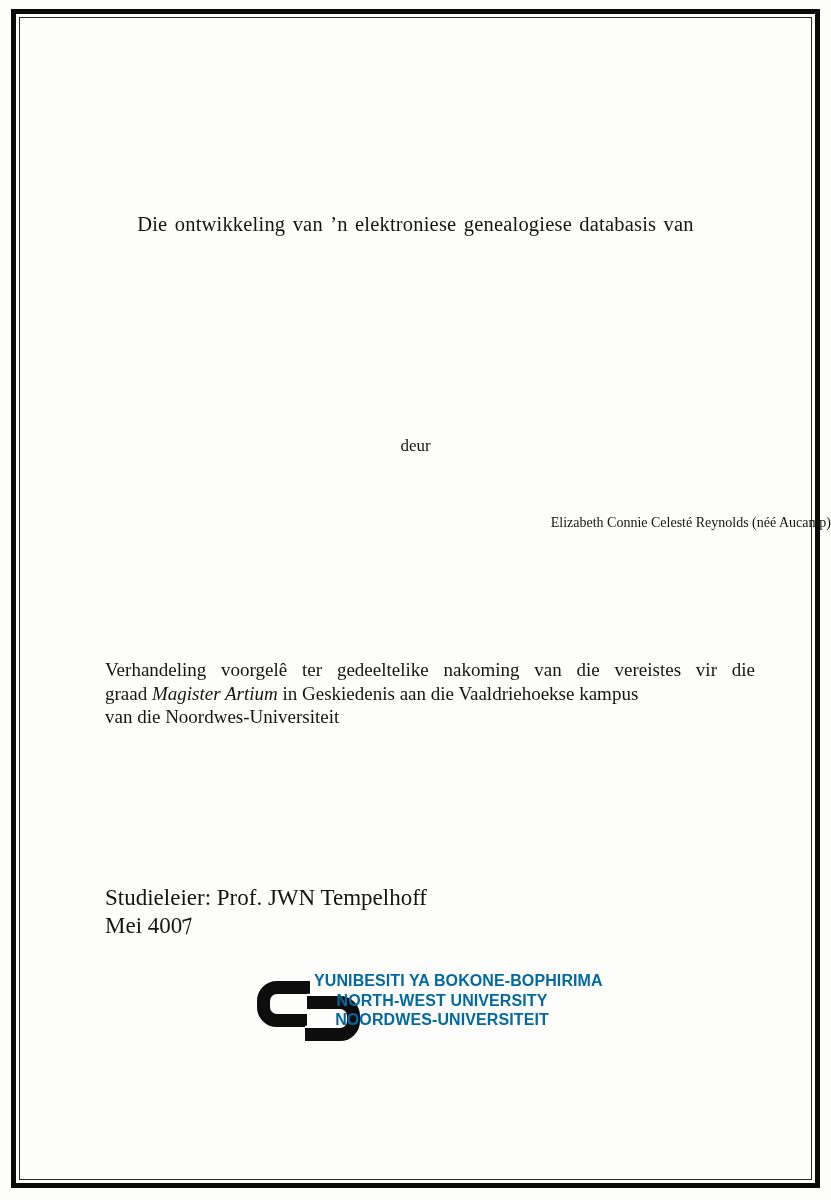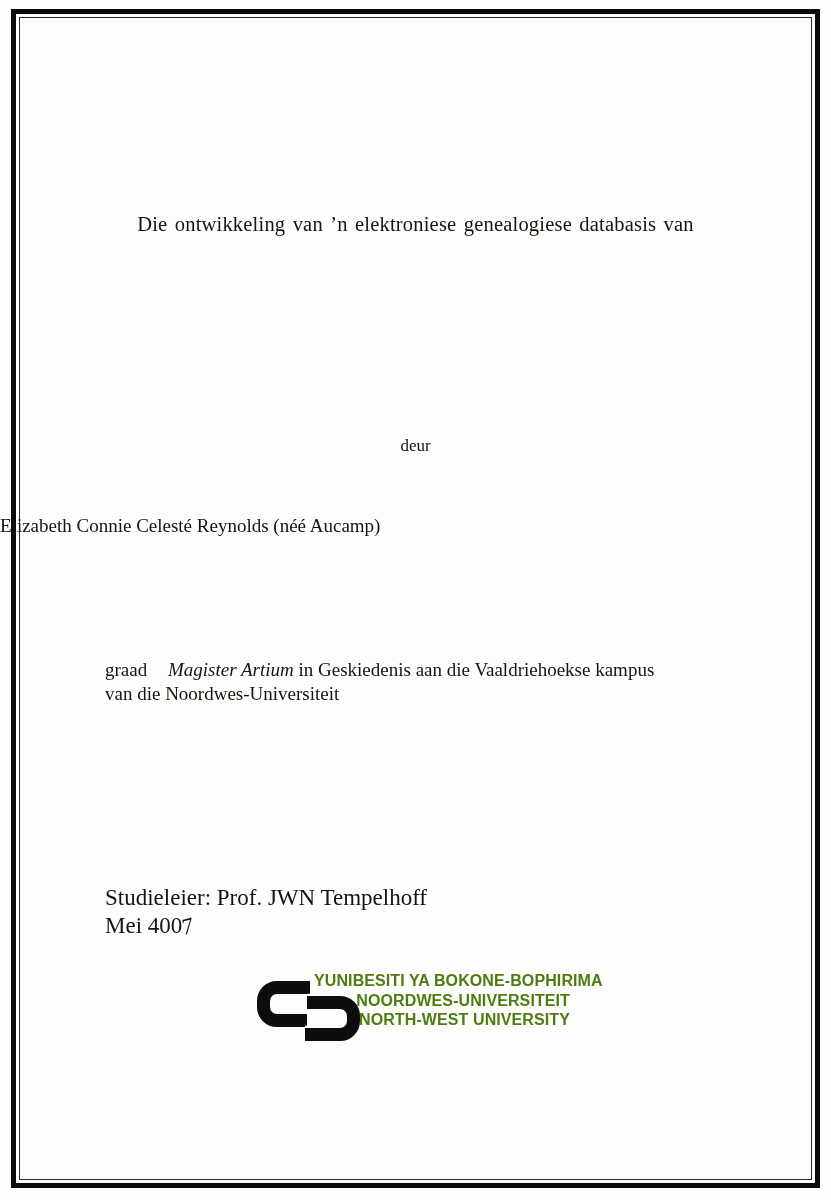--- a/index.html
+++ b/index.html
@@ -35,82 +35,83 @@
   }
   .byline {
     position: absolute;
     top: 436px; left: 0; right: 0;
     text-align: center;
     font-size: 17px;
   }
   .author {
     position: absolute;
     top: 515px; left: 0; right: 0;
-    text-align: left;
-    font-size: 19px;
+    text-align: right;
+    font-size: 14px;
   }
   .statement {
     position: absolute;
     top: 658px; left: 105px;
     width: 650px;
     font-size: 19px;
     line-height: 23.5px;
   }
   .st-line1 {
     text-align: justify;
     text-align-last: justify;
   }
-  .statement em { font-style: italic; margin-left: 16px; }
+  .statement em { font-style: italic; }
   .supervisor {
     position: absolute;
     top: 884px; left: 105px;
     font-size: 23px;
     line-height: 28px;
   }
   .seven {
     display: inline-block;
     transform: rotate(-14deg) skewX(-6deg) translateY(1px);
     transform-origin: 50% 60%;
   }
   .logo-mark {
     position: absolute;
     left: 257px; top: 981px;
     width: 103px; height: 60px;
   }
   .logo-text {
     position: absolute;
     left: 314px; top: 971px;
     width: 256px;
-    text-align: right;
+    text-align: center;
     font-family: "Liberation Sans", sans-serif;
     font-size: 16px;
     font-weight: 700;
     line-height: 19.5px;
     letter-spacing: 0.1px;
     white-space: nowrap;
-    color: #4d7c0f;
+    color: #0369a1;
   }
 </style>
 </head>
 <body>
 
 <div class="page">
 
   <div class="frame-outer"></div>
   <div class="frame-inner"></div>
 
   <div class="title">
     <div>Die ontwikkeling van ’n elektroniese genealogiese databasis van</div>
   </div>
 
   <div class="byline">deur</div>
 
   <div class="author">Elizabeth Connie Celesté Reynolds (néé Aucamp)</div>
 
   <div class="statement">
+    <div class="st-line1">Verhandeling voorgelê ter gedeeltelike nakoming van die vereistes vir die</div>
     <div class="st-line2"><span>graad </span><em>Magister Artium</em><span> in Geskiedenis aan die Vaaldriehoekse kampus</span></div>
     <div class="st-line3">van die Noordwes-Universiteit</div>
   </div>
 
   <div class="supervisor">
     <div>Studieleier: Prof. JWN Tempelhoff</div>
     <div><span>Mei 400</span><span class="seven">7</span></div>
   </div>
 
   <div class="logo-mark">
@@ -119,17 +120,17 @@
       <path d="M53 6.5 H20 A13.5 13.5 0 0 0 6.5 20 V26 A13.5 13.5 0 0 0 20 39.5 H50" fill="none" stroke="#0d0d0d" stroke-width="13" stroke-linecap="butt"></path>
 
       <path d="M50 21.5 H83 A13.5 13.5 0 0 1 96.5 35 V40 A13.5 13.5 0 0 1 83 53.5 H48" fill="none" stroke="#fdfdfb" stroke-width="17.5" stroke-linecap="butt"></path>
 
       <path d="M50 21.5 H83 A13.5 13.5 0 0 1 96.5 35 V40 A13.5 13.5 0 0 1 83 53.5 H48" fill="none" stroke="#0d0d0d" stroke-width="13" stroke-linecap="butt"></path>
     </svg>
   </div>
 
   <div class="logo-text">
     <div>YUNIBESITI YA BOKONE-BOPHIRIMA</div>
+    <div>NORTH-WEST UNIVERSITY</div>
     <div>NOORDWES-UNIVERSITEIT</div>
-    <div>NORTH-WEST UNIVERSITY</div>
   </div>
 
 </div>
 
 </body></html>

